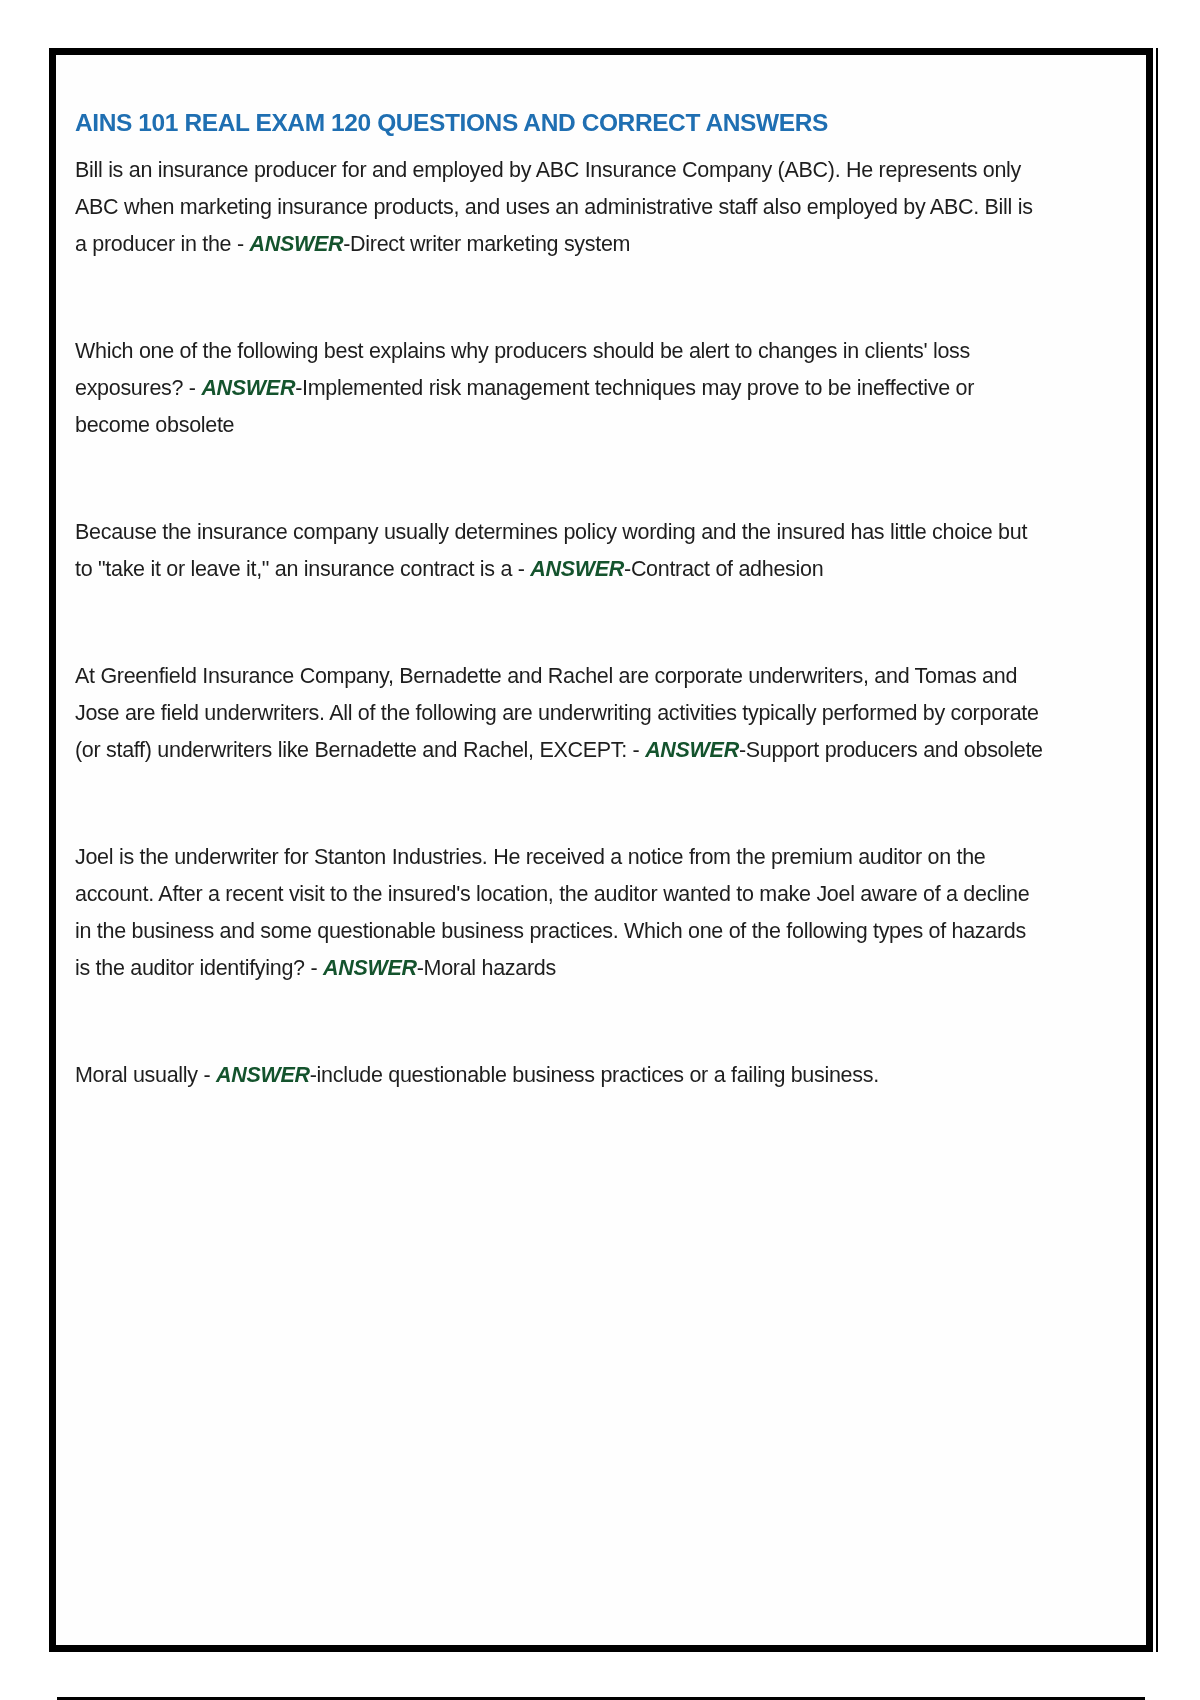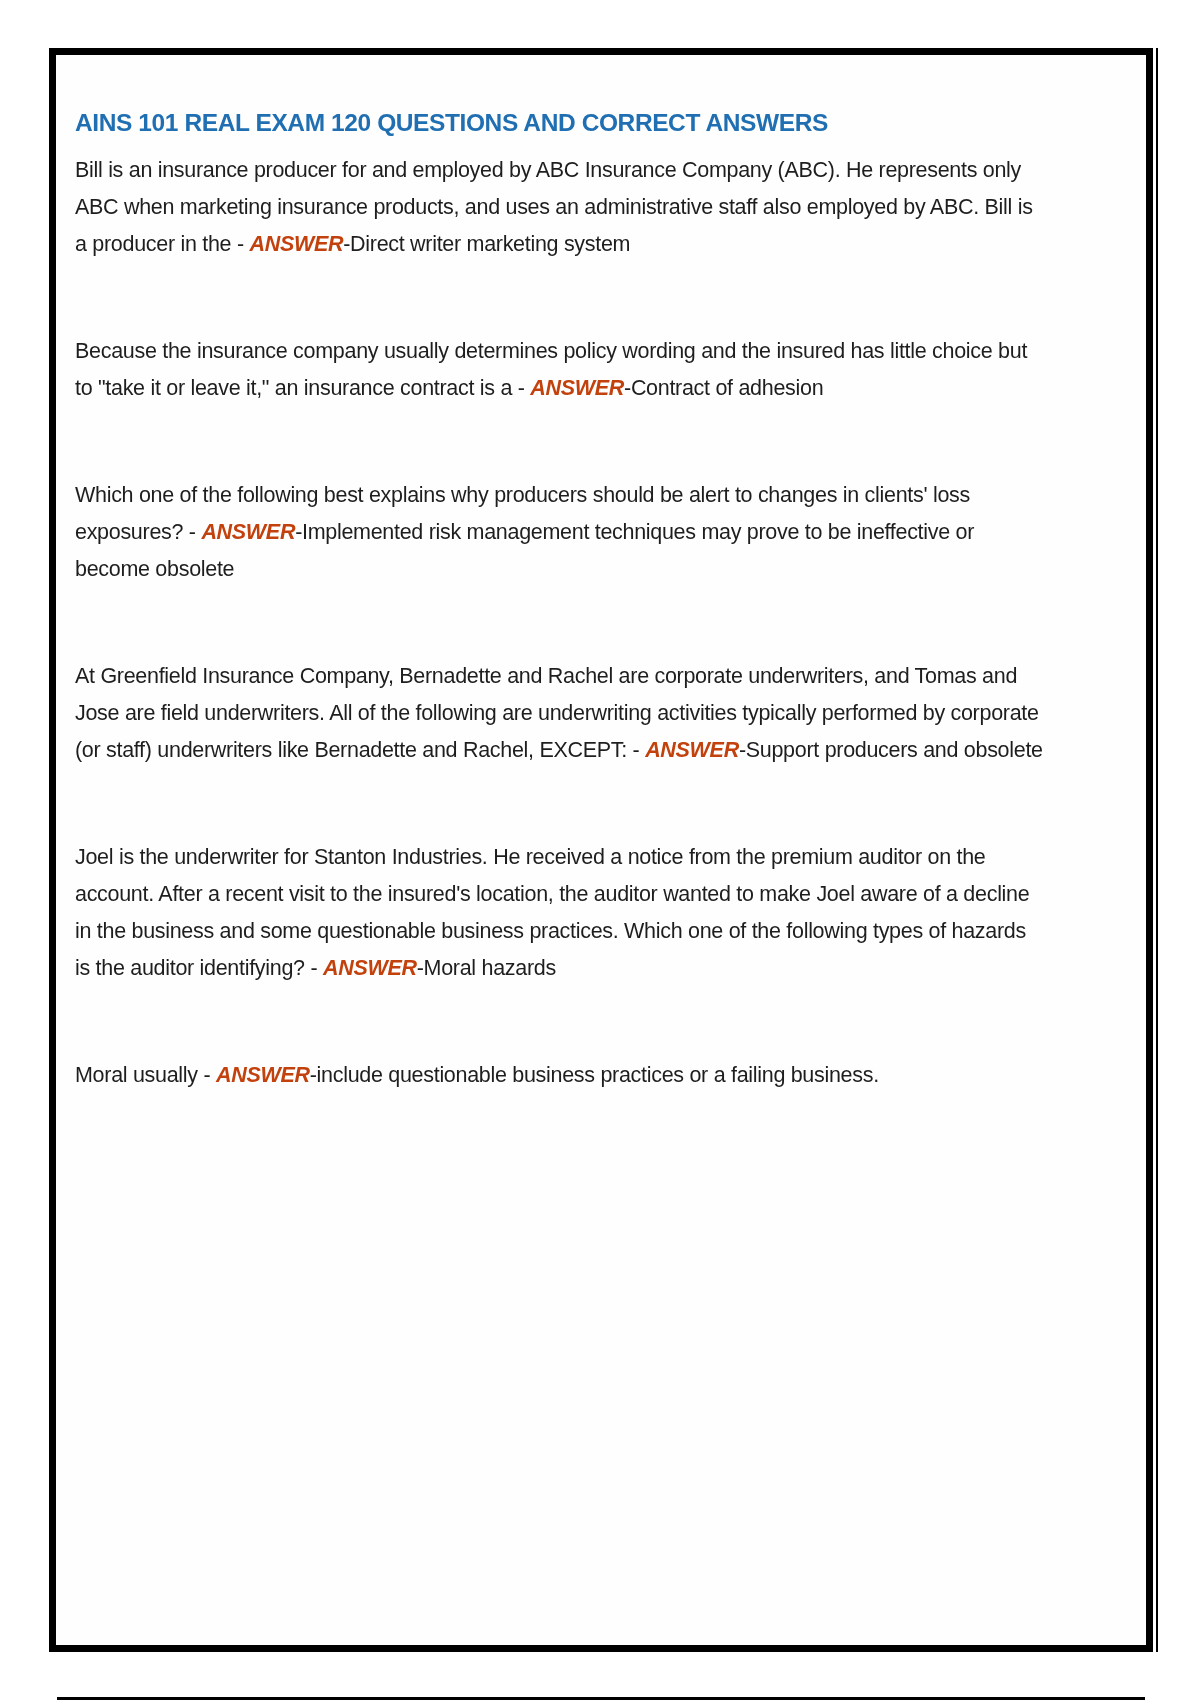--- a/index.html
+++ b/index.html
@@ -17,45 +17,45 @@
     font-family: "Liberation Sans", sans-serif; color: #1e1e1e;
   }
   .title {
     color: #1f6fb2; font-weight: bold; font-size: 24.5px; line-height: 42px;
     letter-spacing: -0.4px; margin: 0 0 8px 0;
   }
   .qa {
     font-size: 21.5px; line-height: 37px; letter-spacing: -0.3px;
     margin: 0 0 70px 0;
   }
-  .answer-label { color: #c2410c; font-weight: bold; font-style: italic; }
+  .answer-label { color: #14532d; font-weight: bold; font-style: italic; }
   .bottom-rule {
     position: absolute; left: 57px; top: 1697px; width: 1088px; height: 3px; background: #000;
   }
 </style>
 </head>
 <body>
 
 <div class="page-frame"></div>
 
 <div class="content">
   <h1 class="title">
     <span>AINS 101 REAL EXAM 120 QUESTIONS AND CORRECT ANSWERS</span><br>
   </h1>
 
   <p class="qa">
     <span>Bill is an insurance producer for and employed by ABC Insurance Company (ABC). He represents only ABC when marketing insurance products, and uses an administrative staff also employed by ABC. Bill is a producer in the - </span><span class="answer-label">ANSWER</span><span>-Direct writer marketing system</span>
   </p>
 
   <p class="qa">
-    <span>Because the insurance company usually determines policy wording and the insured has little choice but to "take it or leave it," an insurance contract is a - </span><span class="answer-label">ANSWER</span><span>-Contract of adhesion</span>
+    <span>Which one of the following best explains why producers should be alert to changes in clients' loss exposures? - </span><span class="answer-label">ANSWER</span><span>-Implemented risk management techniques may prove to be ineffective or become obsolete</span>
   </p>
 
   <p class="qa">
-    <span>Which one of the following best explains why producers should be alert to changes in clients' loss exposures? - </span><span class="answer-label">ANSWER</span><span>-Implemented risk management techniques may prove to be ineffective or become obsolete</span>
+    <span>Because the insurance company usually determines policy wording and the insured has little choice but to "take it or leave it," an insurance contract is a - </span><span class="answer-label">ANSWER</span><span>-Contract of adhesion</span>
   </p>
 
   <p class="qa">
     <span>At Greenfield Insurance Company, Bernadette and Rachel are corporate underwriters, and Tomas and Jose are field underwriters. All of the following are underwriting activities typically performed by corporate (or staff) underwriters like Bernadette and Rachel, EXCEPT: - </span><span class="answer-label">ANSWER</span><span>-Support producers and obsolete</span>
   </p>
 
   <p class="qa">
     <span>Joel is the underwriter for Stanton Industries. He received a notice from the premium auditor on the account. After a recent visit to the insured's location, the auditor wanted to make Joel aware of a decline in the business and some questionable business practices. Which one of the following types of hazards is the auditor identifying? - </span><span class="answer-label">ANSWER</span><span>-Moral hazards</span>
   </p>
 

